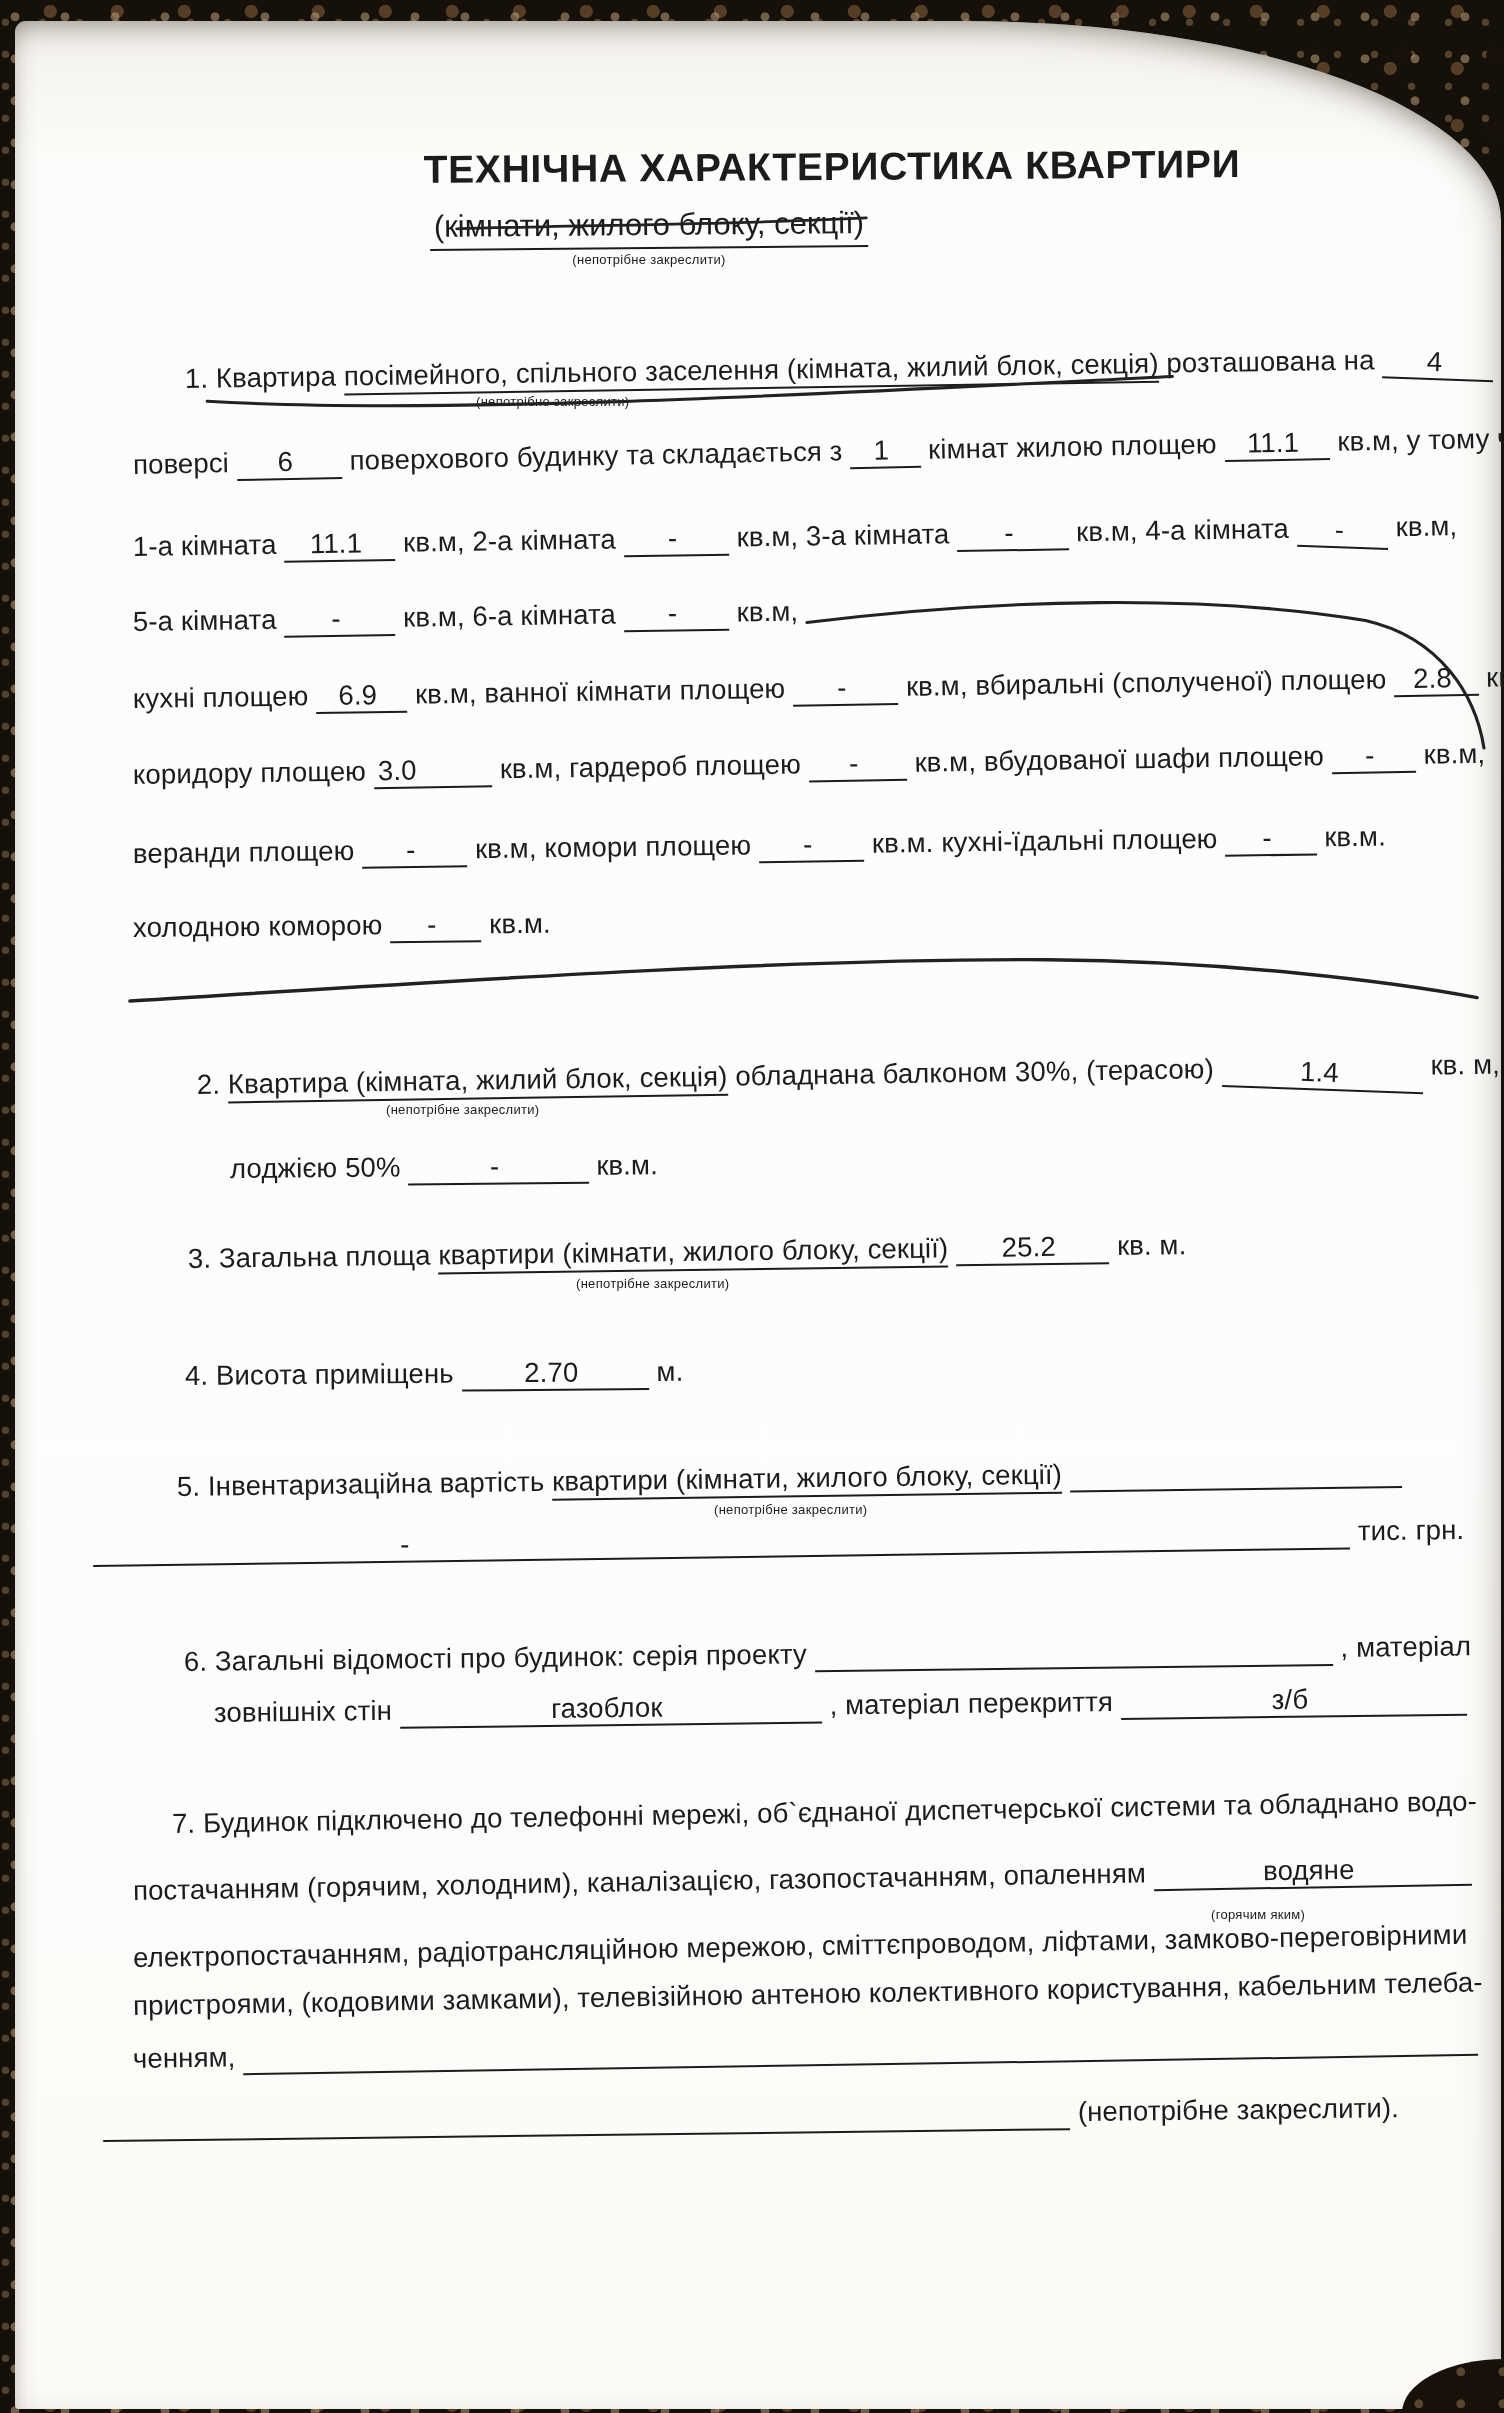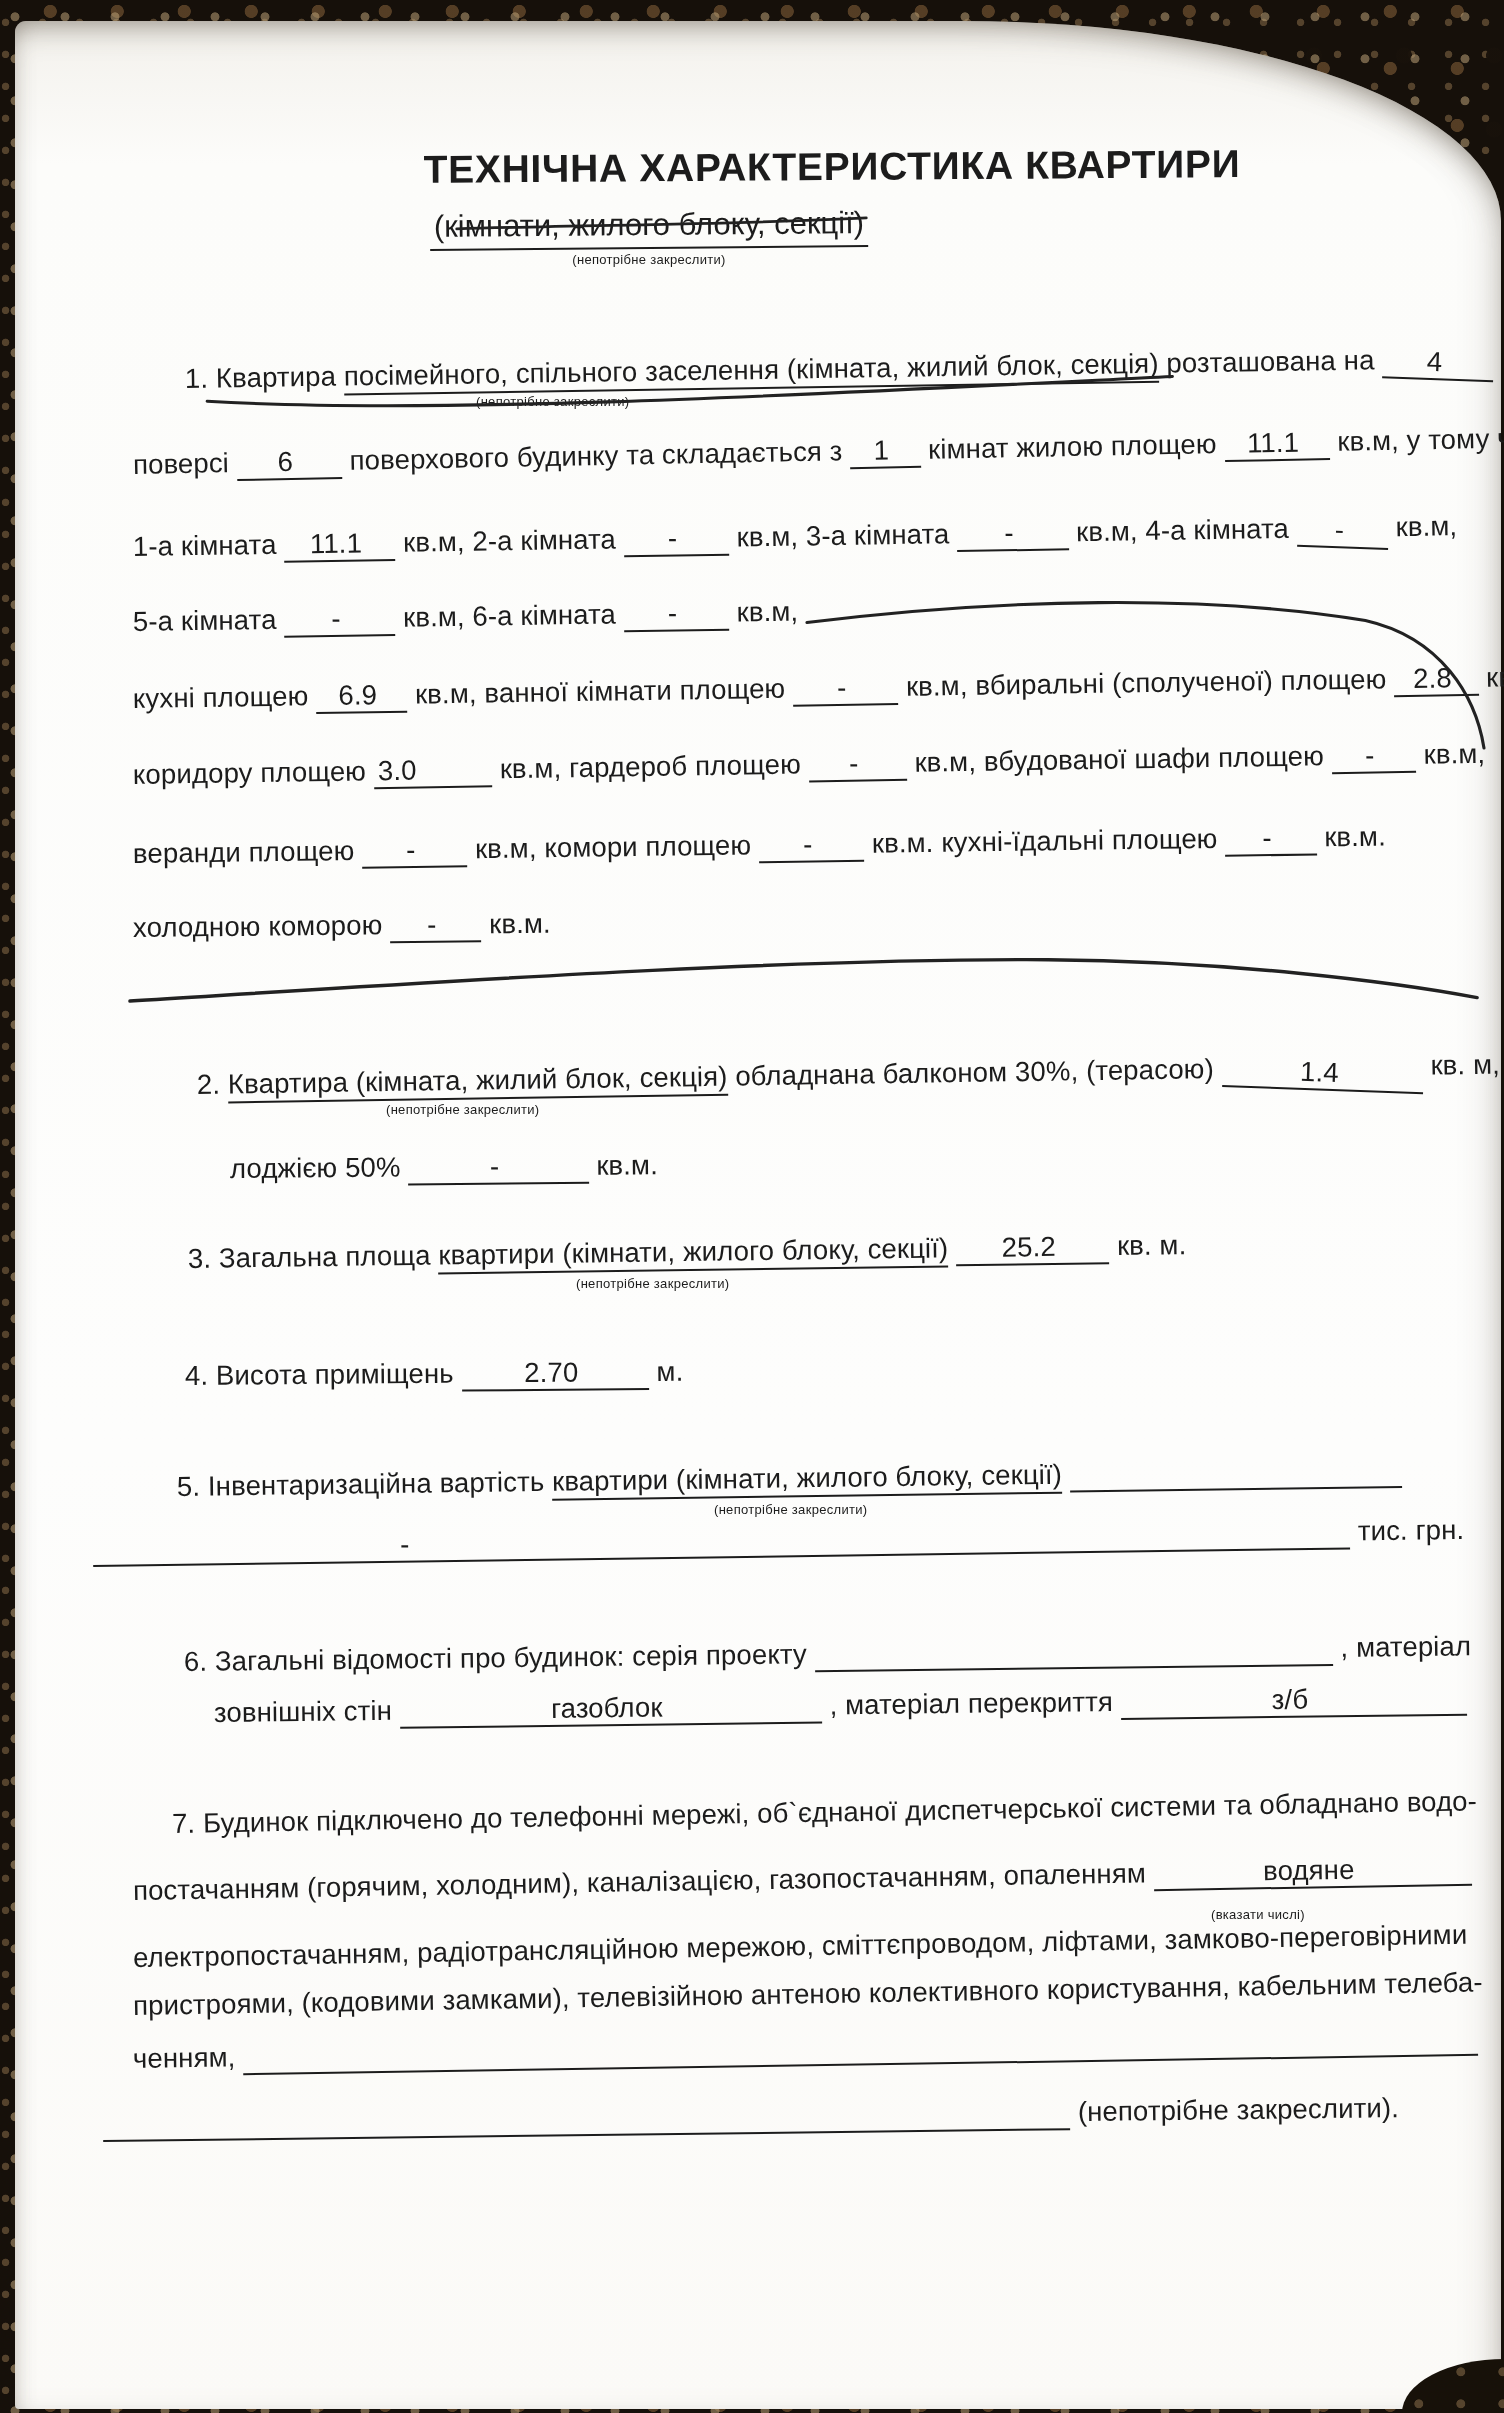--- a/index.html
+++ b/index.html
@@ -194,21 +194,21 @@
 </div>
 
 <div class="row" style="left:172px;top:1809px;transform:rotate(-1.0deg)">
   <span>7.</span>
   <span>Будинок підключено до телефонні мережі, об`єднаної диспетчерської системи та обладнано водо-</span>
 </div>
 <div class="row" style="left:133px;top:1876px;transform:rotate(-1.0deg)">
   <span>постачанням (горячим, холодним), каналізацією, газопостачанням, опаленням</span>
   <span class="bl" style="width:310px">водяне</span>
 </div>
-<div class="note" style="left:1211px;top:1907px">(вказати числі)</div>
+<div class="note" style="left:1211px;top:1907px">(горячим яким)</div>
 <div class="row" style="left:133px;top:1943px;transform:rotate(-1.0deg)">
   <span>електропостачанням, радіотрансляційною мережою, сміттєпроводом, ліфтами, замково-переговірними</span>
 </div>
 <div class="row" style="left:133px;top:1991px;transform:rotate(-1.0deg)">
   <span>пристроями, (кодовими замками), телевізійною антеною колективного користування, кабельним телеба-</span>
 </div>
 <div class="row" style="left:133px;top:2044px;transform:rotate(-0.9deg)">
   <span>ченням,</span>
   <span class="bl" style="width:1227px"></span>
 </div>

